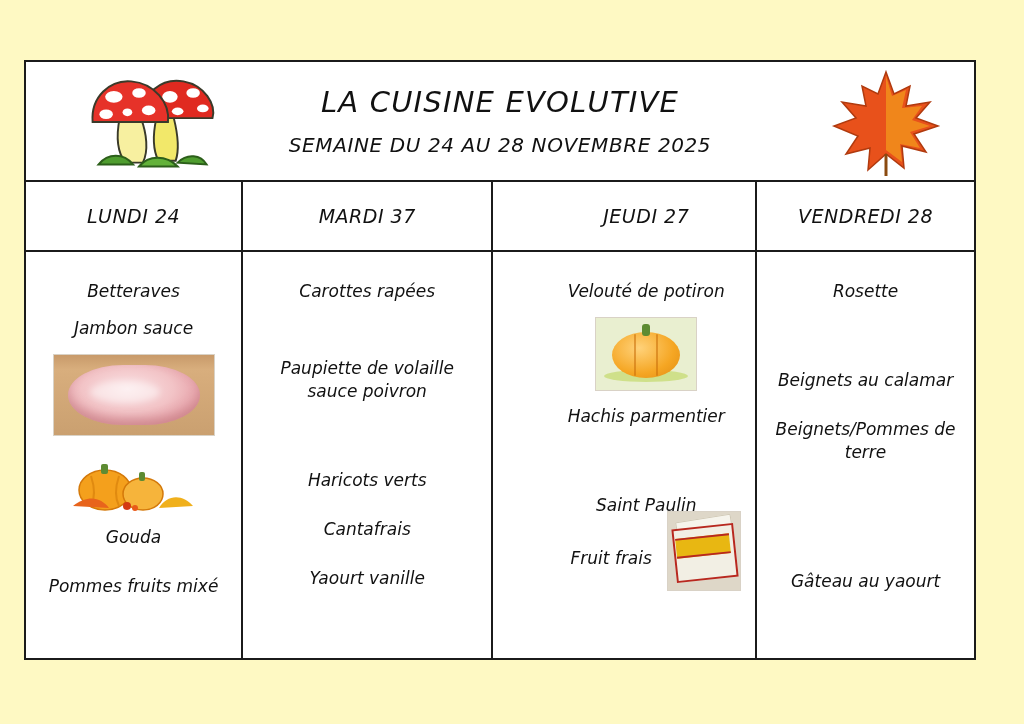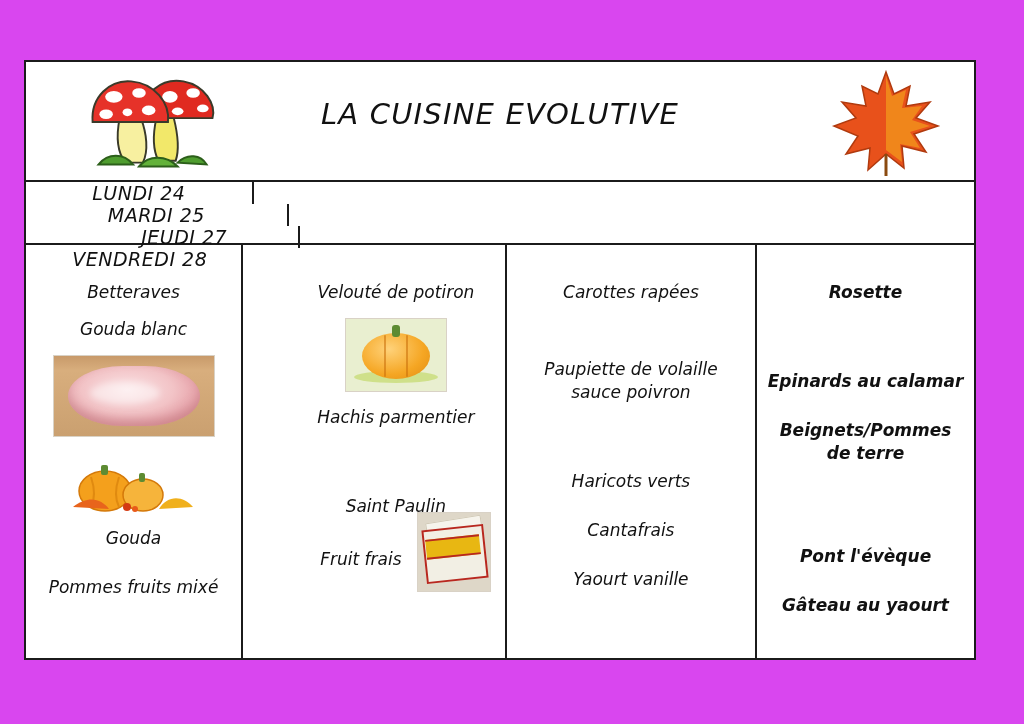--- a/index.html
+++ b/index.html
@@ -11,21 +11,21 @@
     width: 1024px;
     height: 724px;
     font-family: "DejaVu Sans", sans-serif;
     color: #111;
     overflow: hidden;
   }
   .page {
     position: relative;
     width: 1024px;
     height: 724px;
-    background: #d946ef;
+    background: #fef9c3;
   }
   .menu-table {
     position: absolute;
     left: 24px;
     top: 60px;
     width: 952px;
     height: 600px;
     border: 2px solid #1b1b1b;
     box-sizing: border-box;
     display: flex;
@@ -70,24 +70,23 @@
   .deco-right {
     position: absolute;
     right: 28px;
     top: 6px;
     width: 120px;
     height: 110px;
   }
   
   .days-row {
     display: flex;
-    height: 63px;
+    height: 70px;
     border-bottom: 2px solid #1b1b1b;
     box-sizing: border-box;
-    flex-direction: column;
   }
   .day-head {
     display: flex;
     align-items: center;
     justify-content: center;
     font-size: 19px;
     font-style: italic;
     letter-spacing: 0.5px;
     border-right: 2px solid #1b1b1b;
     box-sizing: border-box;
@@ -95,26 +94,26 @@
   .day-head:last-child { border-right: none; }
   
   .body-row {
     display: flex;
     flex: 1;
   }
   .day-col {
     position: relative;
     border-right: 2px solid #1b1b1b;
     box-sizing: border-box;
-    padding: 36px 8px 16px 8px;
+    padding: 28px 8px 16px 8px;
     display: flex;
     flex-direction: column;
     align-items: center;
   }
-  .day-col:last-child { border-right: none; font-weight: bold; }
+  .day-col:last-child { border-right: none; }
   .col-0 { width: 24.0%; }
   .col-1 { width: 27.7%; }
   .col-2 { width: 24.3%; margin-left: 44px; }
   .col-3 { width: 24.0%; }
   .dish {
     font-size: 17px;
     font-style: italic;
     text-align: center;
     line-height: 1.35;
     color: #111;
@@ -247,43 +246,44 @@
           <ellipse cx="26" cy="48" rx="7" ry="5" fill="#ffffff"></ellipse>
           <ellipse cx="48" cy="46" rx="5" ry="4" fill="#ffffff"></ellipse>
 
           <path d="M18 100 C28 88, 44 88, 54 100 Z" fill="#4f9d2f" stroke="#2c5f1a" stroke-width="2"></path>
           <path d="M60 102 C70 90, 88 90, 100 102 Z" fill="#63b23a" stroke="#2c5f1a" stroke-width="2"></path>
           <path d="M100 98 C110 88, 124 90, 130 100 Z" fill="#4f9d2f" stroke="#2c5f1a" stroke-width="2"></path>
         </svg>
       </div>
 
       <div class="title">LA CUISINE EVOLUTIVE</div>
+      <div class="subtitle">SEMAINE  DU 24 AU 28 NOVEMBRE 2025</div>
 
       <div class="deco-right">
         <svg viewBox="0 0 120 110" width="120" height="110" aria-hidden="true">
           <path d="M60 4 L68 26 L84 18 L80 38 L104 34 L90 50 L112 58 L88 66 L100 84 L76 78 L78 100 L60 86 L42 102 L44 80 L20 86 L32 68 L8 58 L30 50 L16 34 L40 38 L36 18 L52 26 Z" fill="#e8511b" stroke="#b03a0e" stroke-width="1.5"></path>
           <path d="M60 8 L66 28 L80 22 L76 40 L96 38 L86 52 L104 58 L84 64 L94 80 L74 76 L76 94 L60 82 Z" fill="#f4a31c" opacity="0.65"></path>
           <path d="M60 86 L60 108" stroke="#8a4a10" stroke-width="3" fill="none"></path>
         </svg>
       </div>
     </div>
 
     <div class="days-row">
       <div class="day-head col-0">LUNDI 24</div>
-      <div class="day-head col-1">MARDI 25</div>
+      <div class="day-head col-1">MARDI 37</div>
       <div class="day-head col-2">JEUDI  27</div>
       <div class="day-head col-3">VENDREDI 28</div>
     </div>
 
     <div class="body-row">
 
       <div class="day-col col-0">
         <div class="dish">Betteraves</div>
         <div class="spacer-sm"></div>
-        <div class="dish">Gouda blanc</div>
+        <div class="dish">Jambon sauce</div>
         <div class="spacer-sm"></div>
         <div class="photo photo-ham"></div>
         <div class="spacer-sm"></div>
         <div class="clip-pumpkins">
           <svg viewBox="0 0 125 62" width="125" height="62" aria-hidden="true">
             <ellipse cx="34" cy="40" rx="26" ry="20" fill="#f4a01c" stroke="#d4790a" stroke-width="1.5"></ellipse>
             <path d="M20 26 C24 38, 24 48, 20 56" stroke="#e08a10" stroke-width="2" fill="none"></path>
             <path d="M48 26 C44 38, 44 48, 48 56" stroke="#e08a10" stroke-width="2" fill="none"></path>
             <rect x="30" y="14" width="7" height="10" rx="2" fill="#5d8b32"></rect>
             <ellipse cx="72" cy="44" rx="20" ry="16" fill="#f6b43b" stroke="#d4790a" stroke-width="1.5"></ellipse>
@@ -293,20 +293,35 @@
             <circle cx="56" cy="56" r="4" fill="#d43a12"></circle>
             <circle cx="64" cy="58" r="3" fill="#e85a1a"></circle>
           </svg>
         </div>
         <div class="spacer-sm"></div>
         <div class="dish">Gouda</div>
         <div class="spacer-md"></div>
         <div class="dish">Pommes fruits mixé</div>
       </div>
 
+      <div class="day-col col-1">
+        <div class="dish">Carottes rapées</div>
+        <div class="spacer-lg"></div>
+        <div class="spacer-sm"></div>
+        <div class="dish">Paupiette de volaille</div>
+        <div class="dish">sauce poivron</div>
+        <div class="spacer-lg"></div>
+        <div class="spacer-md"></div>
+        <div class="dish">Haricots verts</div>
+        <div class="spacer-md"></div>
+        <div class="dish">Cantafrais</div>
+        <div class="spacer-md"></div>
+        <div class="dish">Yaourt vanille</div>
+      </div>
+
       <div class="day-col col-2">
         <div class="dish">Velouté de potiron</div>
         <div class="spacer-sm"></div>
         <div class="photo photo-pumpkin-soup">
           <div class="plate"></div>
           <div class="pk"></div>
           <div class="pk-rib1"></div>
           <div class="pk-rib2"></div>
           <div class="stem"></div>
         </div>
@@ -316,44 +331,28 @@
         <div class="spacer-md"></div>
         <div class="dish">Saint Paulin</div>
         <div class="photo photo-cheese" style="align-self:flex-end;margin-right:6px;margin-top:-6px;">
           <div class="lid"></div>
           <div class="box"></div>
           <div class="band"></div>
         </div>
         <div class="dish" style="margin-top:-44px;margin-right:70px;">Fruit frais</div>
       </div>
 
-      <div class="day-col col-1">
-        <div class="dish">Carottes rapées</div>
-        <div class="spacer-lg"></div>
-        <div class="spacer-sm"></div>
-        <div class="dish">Paupiette de volaille</div>
-        <div class="dish">sauce poivron</div>
-        <div class="spacer-lg"></div>
-        <div class="spacer-md"></div>
-        <div class="dish">Haricots verts</div>
-        <div class="spacer-md"></div>
-        <div class="dish">Cantafrais</div>
-        <div class="spacer-md"></div>
-        <div class="dish">Yaourt vanille</div>
-      </div>
-
       <div class="day-col col-3">
         <div class="dish">Rosette</div>
         <div class="spacer-lg"></div>
         <div class="spacer-md"></div>
-        <div class="dish">Epinards au calamar</div>
+        <div class="dish">Beignets au calamar</div>
         <div class="spacer-md"></div>
         <div class="dish">Beignets/Pommes de terre</div>
         <div class="spacer-lg"></div>
         <div class="spacer-lg"></div>
-        <div class="dish">Pont l'évèque</div>
         <div class="spacer-md"></div>
         <div class="dish">Gâteau au yaourt</div>
       </div>
 
     </div>
   </div>
 </div>
 
 </body></html>

